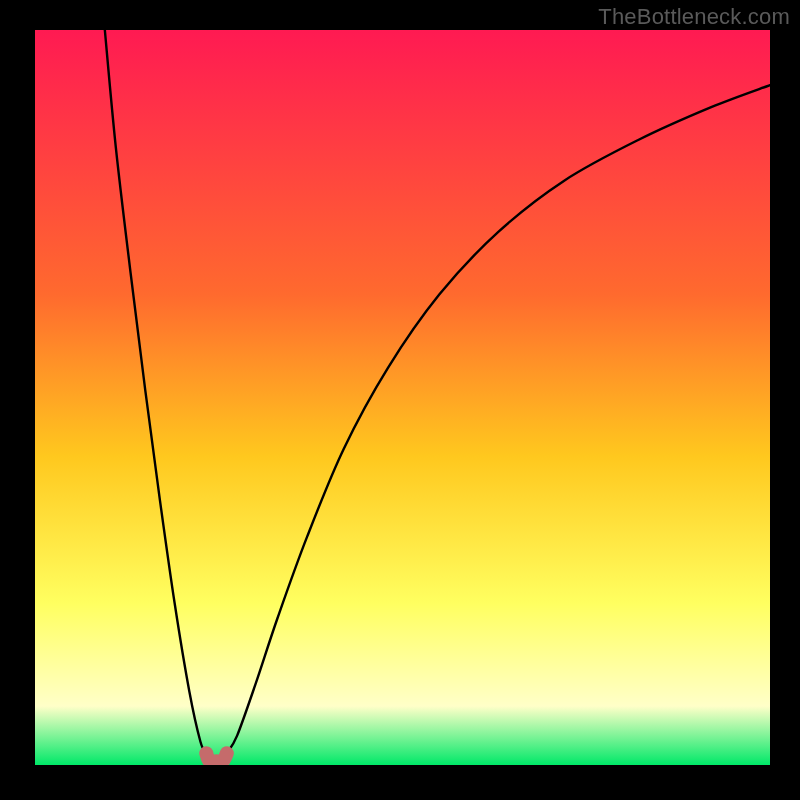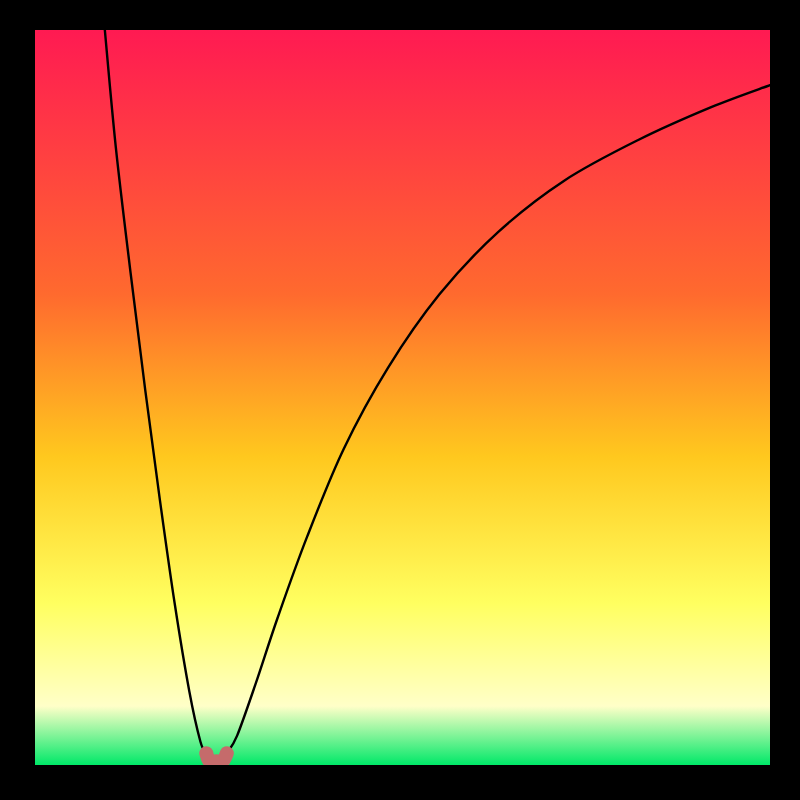--- a/index.html
+++ b/index.html
@@ -33,20 +33,21 @@
     font-weight: 400;
     letter-spacing: 0.2px;
   }
   svg { display: block; }
 </style>
 </head>
 <body>
 
 <div class="frame">
 
+  <div class="watermark">TheBottleneck.com</div>
 
   <div class="plot">
     <svg id="chart-svg" width="735" height="735" viewBox="0 0 735 735" preserveAspectRatio="none">
       <defs>
         <linearGradient id="bg-grad" x1="0" y1="0" x2="0" y2="1">
             <stop offset="0%" stop-color="#ff1a52"></stop>
             <stop offset="36%" stop-color="#ff6a2e"></stop>
             <stop offset="58%" stop-color="#ffc81e"></stop>
             <stop offset="78%" stop-color="#ffff60"></stop>
             <stop offset="92%" stop-color="#ffffc8"></stop>

